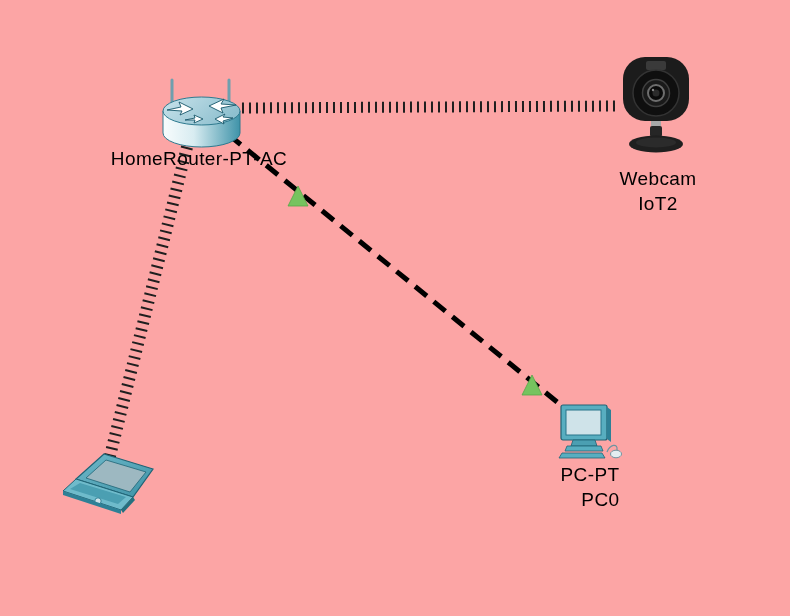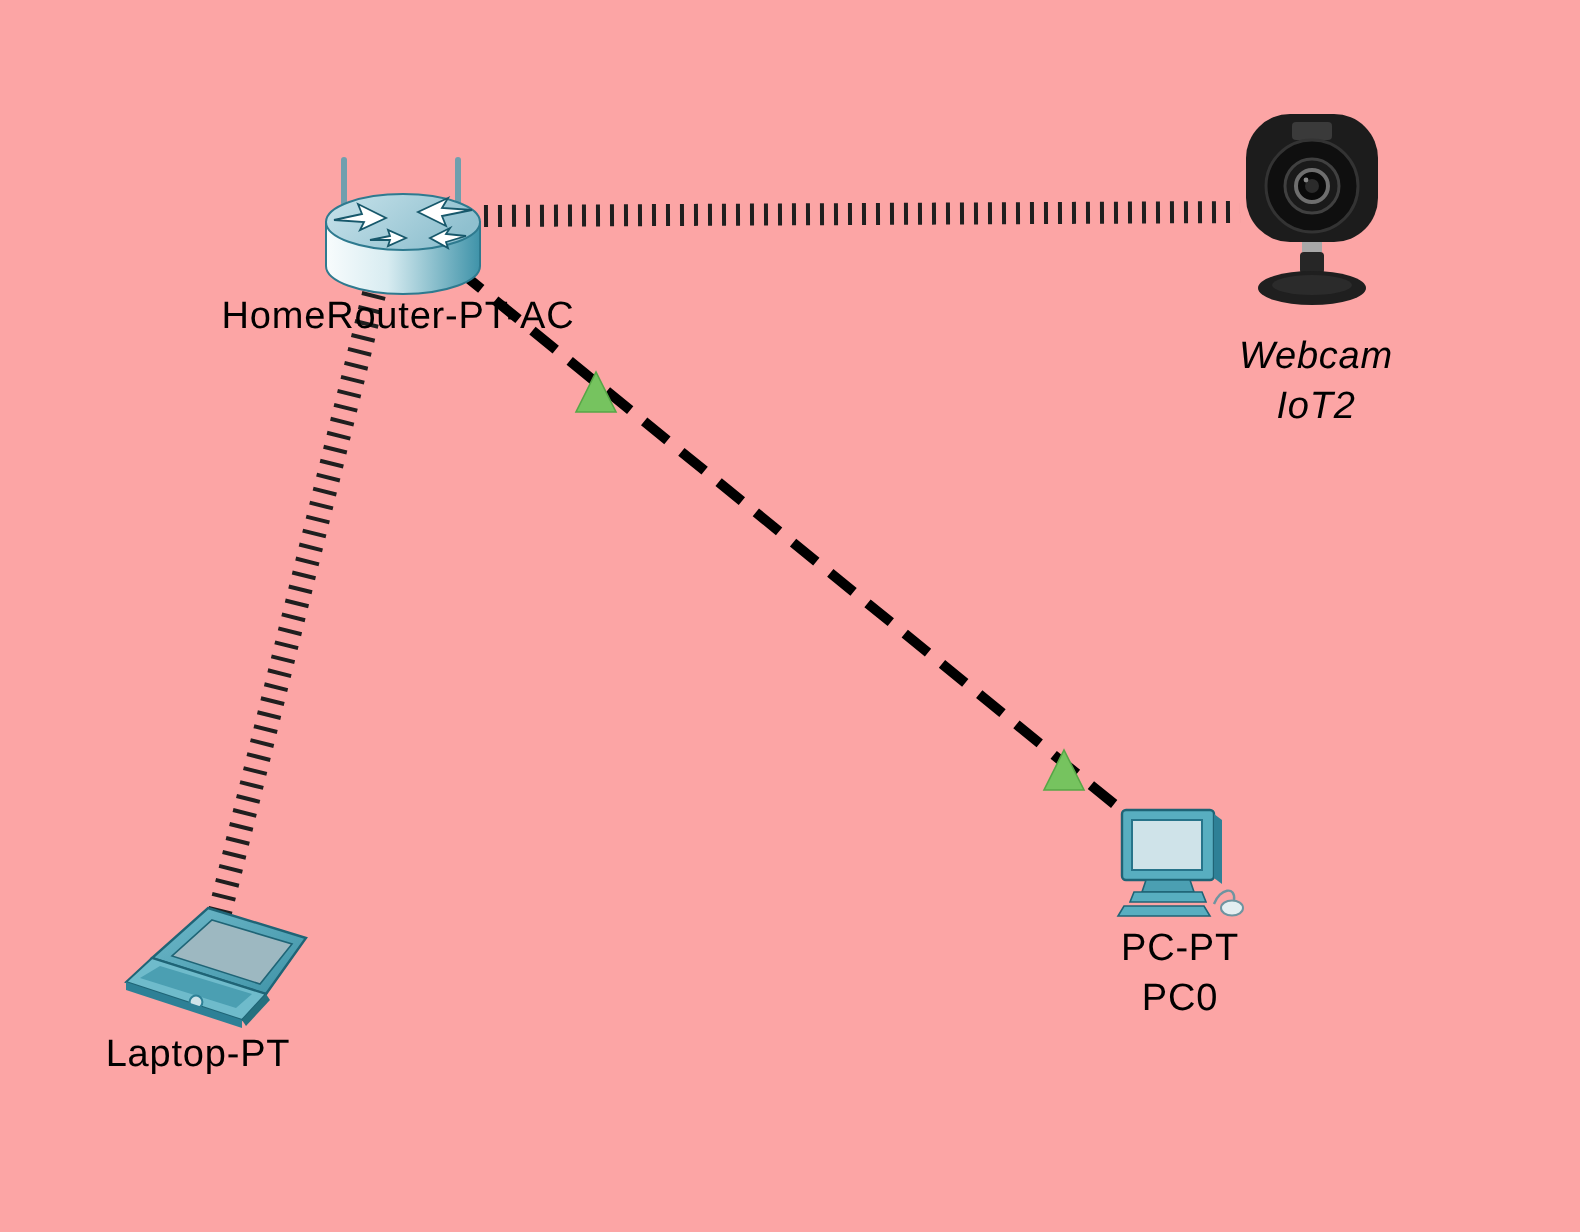--- a/index.html
+++ b/index.html
@@ -100,27 +100,26 @@
     <polygon points="13,44 47,44 49,49 11,49" fill="#58AEC0" stroke="#1F6476" stroke-width="0.8"></polygon>
     <polygon points="8,51 48,51 51,56 5,56" fill="#58AEC0" stroke="#1F6476" stroke-width="0.8"></polygon>
     <path d="M53,50 C56,42 64,41 63,48" stroke="#6E94A0" stroke-width="1.2" fill="none"></path>
     <ellipse cx="62" cy="52" rx="5.5" ry="3.8" fill="#E4EEF1" stroke="#6E94A0" stroke-width="1"></ellipse>
   </svg>
 
   <div class="device-label" style="left:199px;top:146px;">
     <div>HomeRouter-PT-AC</div>
   </div>
 
-  <div class="device-label" style="left:658px;top:166px;font-style:italic;">
+  <div class="device-label" style="left:658px;top:166px;">
     <div>Webcam</div>
     <div>IoT2</div>
   </div>
 
   <div class="device-label" style="left:99px;top:515px;">
-    <div>Laptop-PT</div>
   </div>
 
-  <div class="device-label" style="left:590px;top:462px;">
+  <div class="device-label" style="left:590px;top:462px;text-align:right;">
     <div>PC-PT</div>
     <div>PC0</div>
   </div>
 
 </div>
 
 </body></html>

